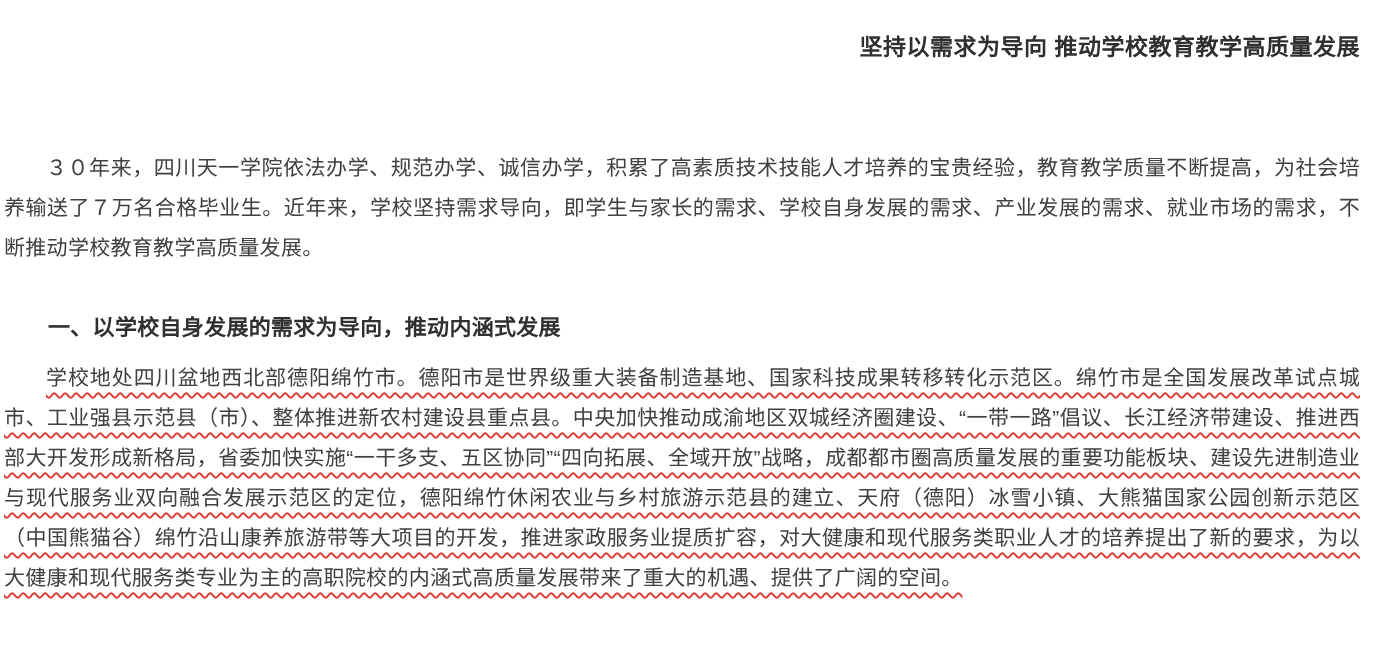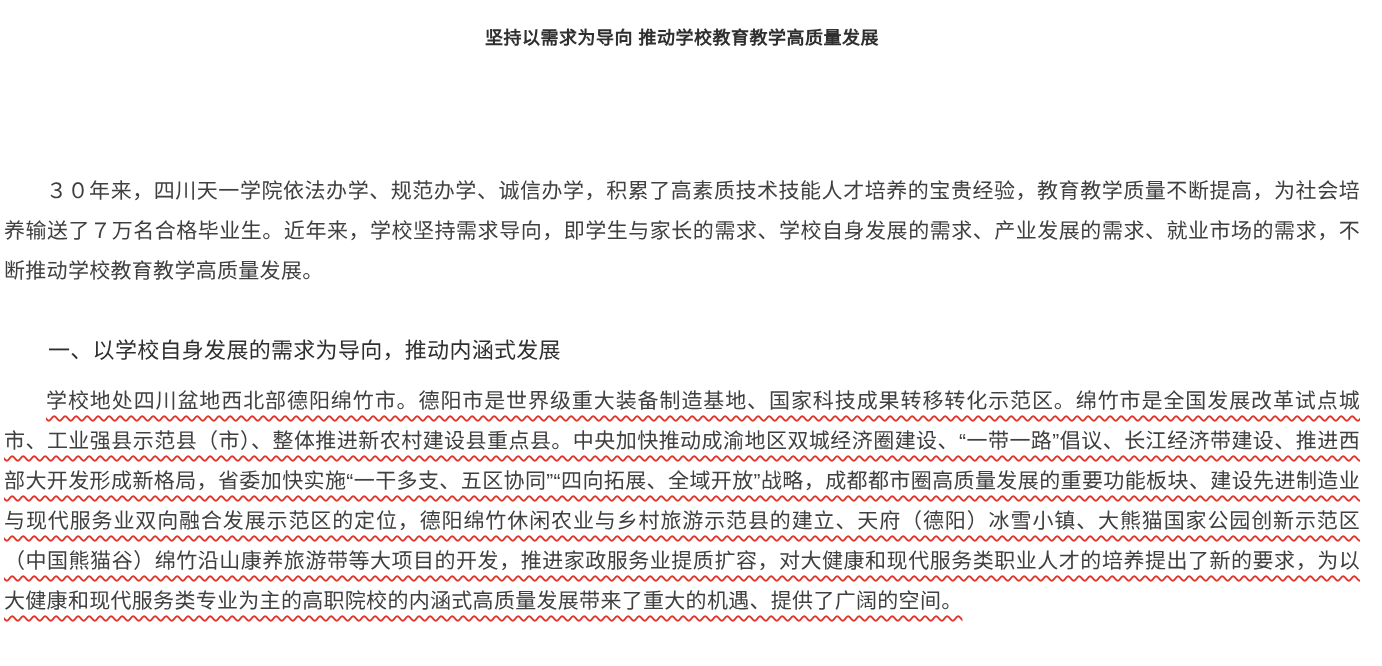--- a/index.html
+++ b/index.html
@@ -15,44 +15,44 @@
     font-family: "Liberation Sans", "DejaVu Sans", sans-serif;
   }
   .document {
     width: 1382px;
     min-height: 666px;
     background: var(--page-bg);
     padding: 0 22px 20px 4px;
     overflow: hidden;
   }
   .doc-title {
-    margin-top: 21px;
-    text-align: center;
-    font-size: 18px;
+    margin-top: 30px;
+    text-align: right;
+    font-size: 23px;
     line-height: 34px;
     font-weight: bold;
     color: var(--title-text);
     letter-spacing: 0.5px;
   }
   .para {
     font-size: 21px;
     line-height: 40px;
     color: var(--body-text);
     text-align: justify;
     text-indent: 2em;
     letter-spacing: 0.3px;
   }
   .para-intro {
-    margin-top: 116px;
+    margin-top: 84px;
   }
   .section-heading {
     margin-top: 40px;
     font-size: 22px;
     line-height: 40px;
-    font-weight: normal;
+    font-weight: bold;
     color: var(--title-text);
     text-indent: 2em;
     letter-spacing: 0.3px;
   }
   .para-squiggle {
     margin-top: 10px;
     text-decoration-line: underline;
     text-decoration-style: wavy;
     text-decoration-color: var(--squiggle);
     text-decoration-thickness: 2px;

